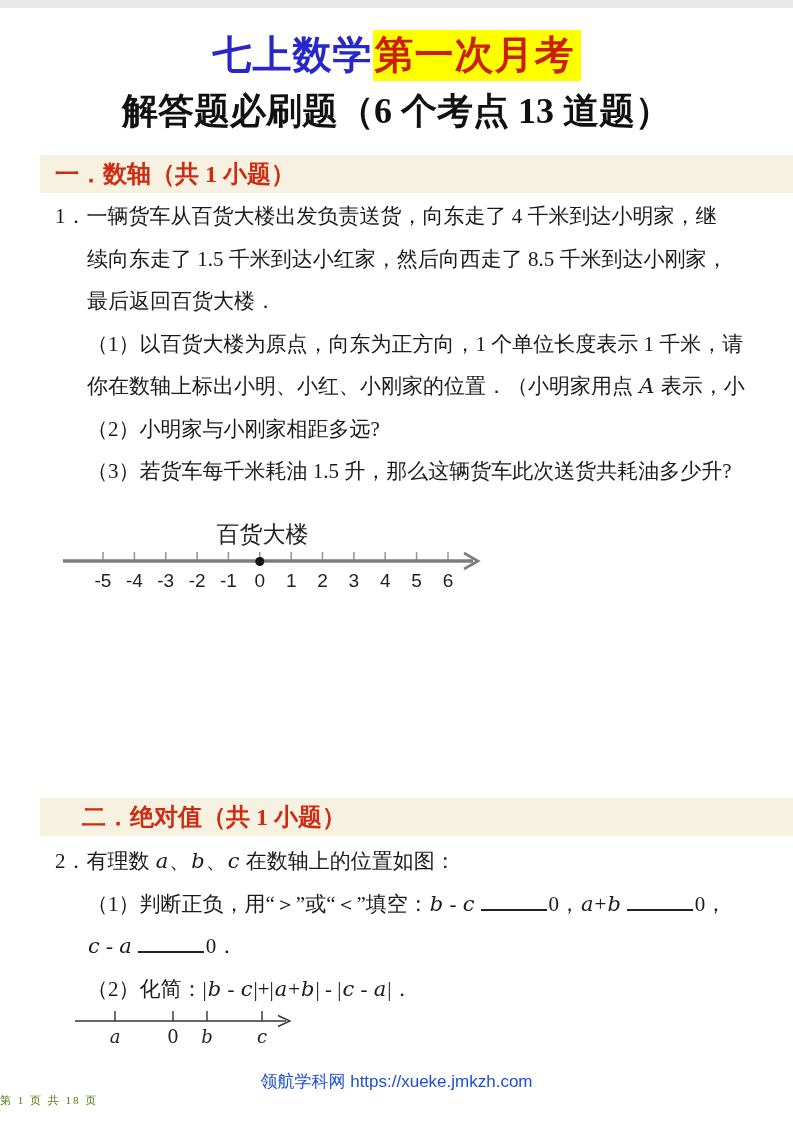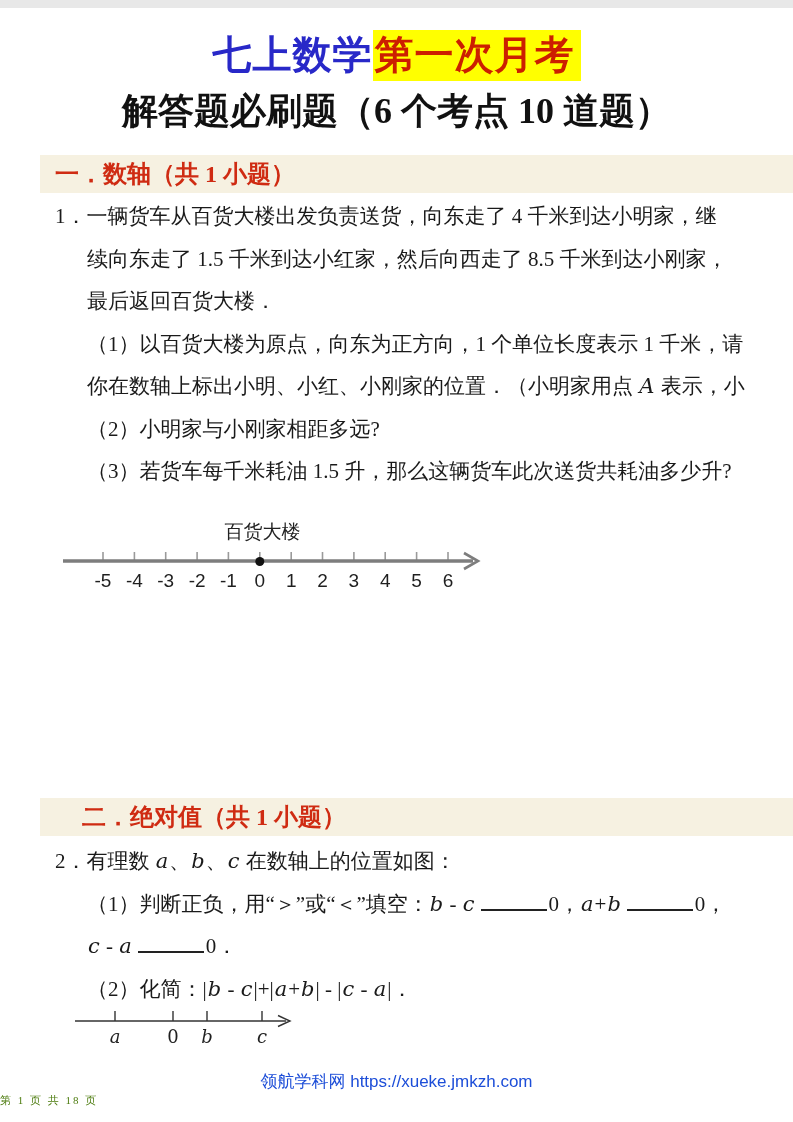--- a/index.html
+++ b/index.html
@@ -46,21 +46,21 @@
   .line{white-space:nowrap;}
   .line.cont{padding-left:32px;}
   .var{font-style:italic;font-family:"DejaVu Serif",serif;padding:0 1px;}
   .blank{
     display:inline-block;width:66px;height:20px;
     border-bottom:2px solid #222;
     margin:0 2px 0 5px;vertical-align:baseline;
   }
   .nl-label{
     position:absolute;top:511px;left:200px;width:125px;
-    text-align:center;font-size:19px;color:#222;
+    text-align:center;font-size:23px;color:#222;
   }
   .nl1{position:absolute;top:538px;left:55px;}
   .nl2{position:absolute;top:995px;left:60px;}
   .nl-digits{font-family:"Liberation Sans","DejaVu Sans",sans-serif;}
   text.nl-num{font-size:19px;fill:#1f1f1f;text-anchor:middle;}
   text.nl-letter{font-size:18px;fill:#1f1f1f;text-anchor:middle;font-family:"DejaVu Serif",serif;}
   text.it{font-style:italic;}
   .footer-site{
     position:absolute;top:1062px;left:0;width:100%;
     text-align:center;font-size:17px;color:#1d4ed8;
@@ -73,21 +73,21 @@
 </style>
 </head>
 <body>
 
 <div class="page">
 
   <div class="title">
     <span class="t-blue">七上数学</span><span class="t-red">第一次月考</span>
   </div>
 
-  <div class="subtitle">解答题必刷题（6 个考点 10 道题）</div>
+  <div class="subtitle">解答题必刷题（6 个考点 13 道题）</div>
 
   <div class="band band1">一．数轴（共 1 小题）</div>
 
   <div class="textblock p1">
     <div class="line"><span>1．一辆货车从百货大楼出发负责送货，向东走了 4 千米到达小明家，继</span></div>
     <div class="line cont"><span>续向东走了 1.5 千米到达小红家，然后向西走了 8.5 千米到达小刚家，</span></div>
     <div class="line cont"><span>最后返回百货大楼．</span></div>
     <div class="line cont"><span>（1）以百货大楼为原点，向东为正方向，1 个单位长度表示 1 千米，请</span></div>
     <div class="line cont"><span>你在数轴上标出小明、小红、小刚家的位置．（小明家用点 </span><span class="var">A</span><span> 表示，小</span></div>
     <div class="line cont"><span>（2）小明家与小刚家相距多远?</span></div>

